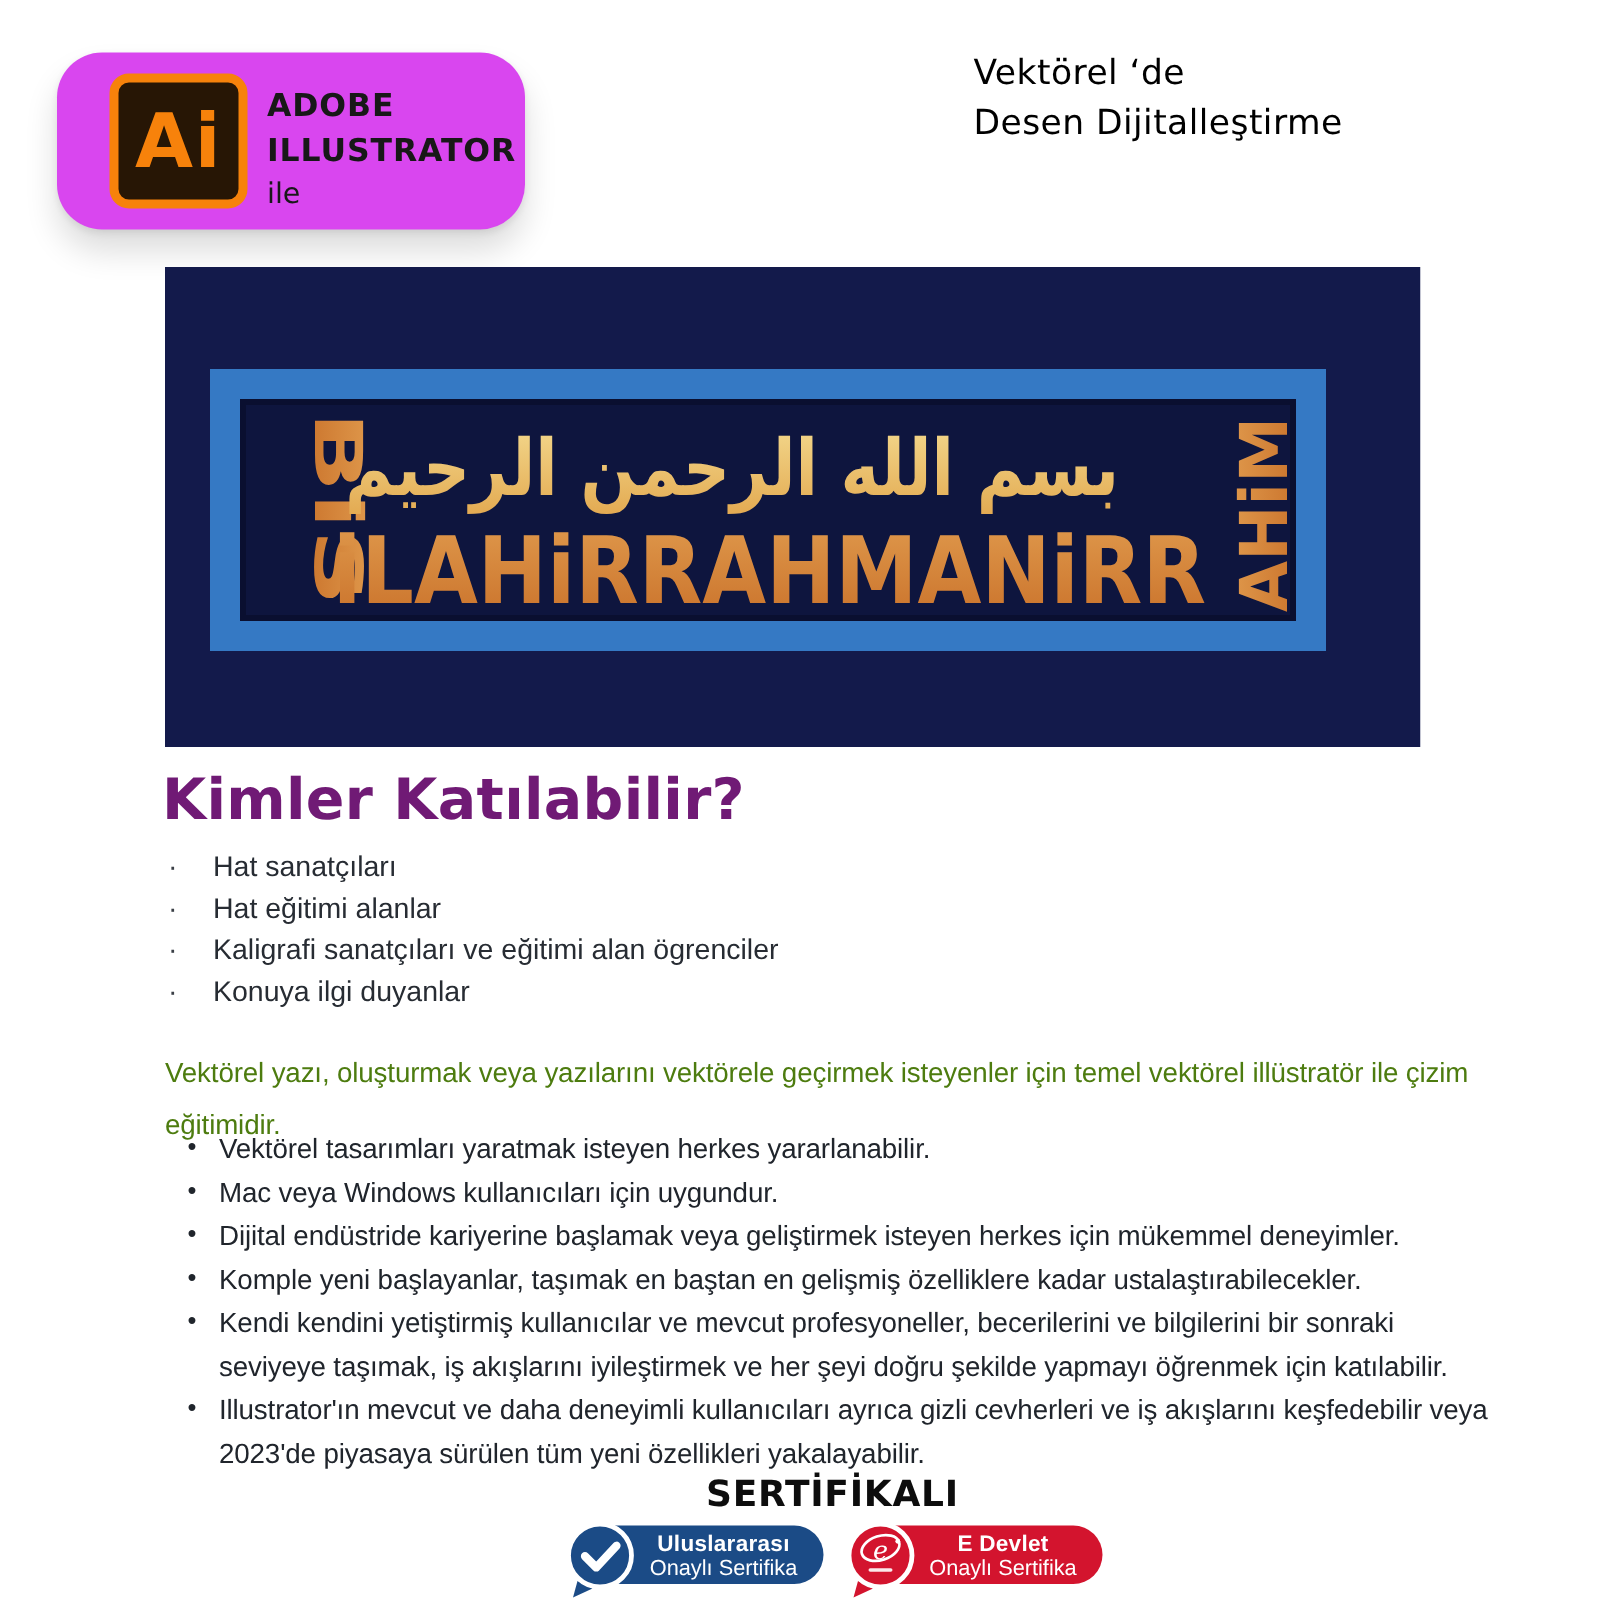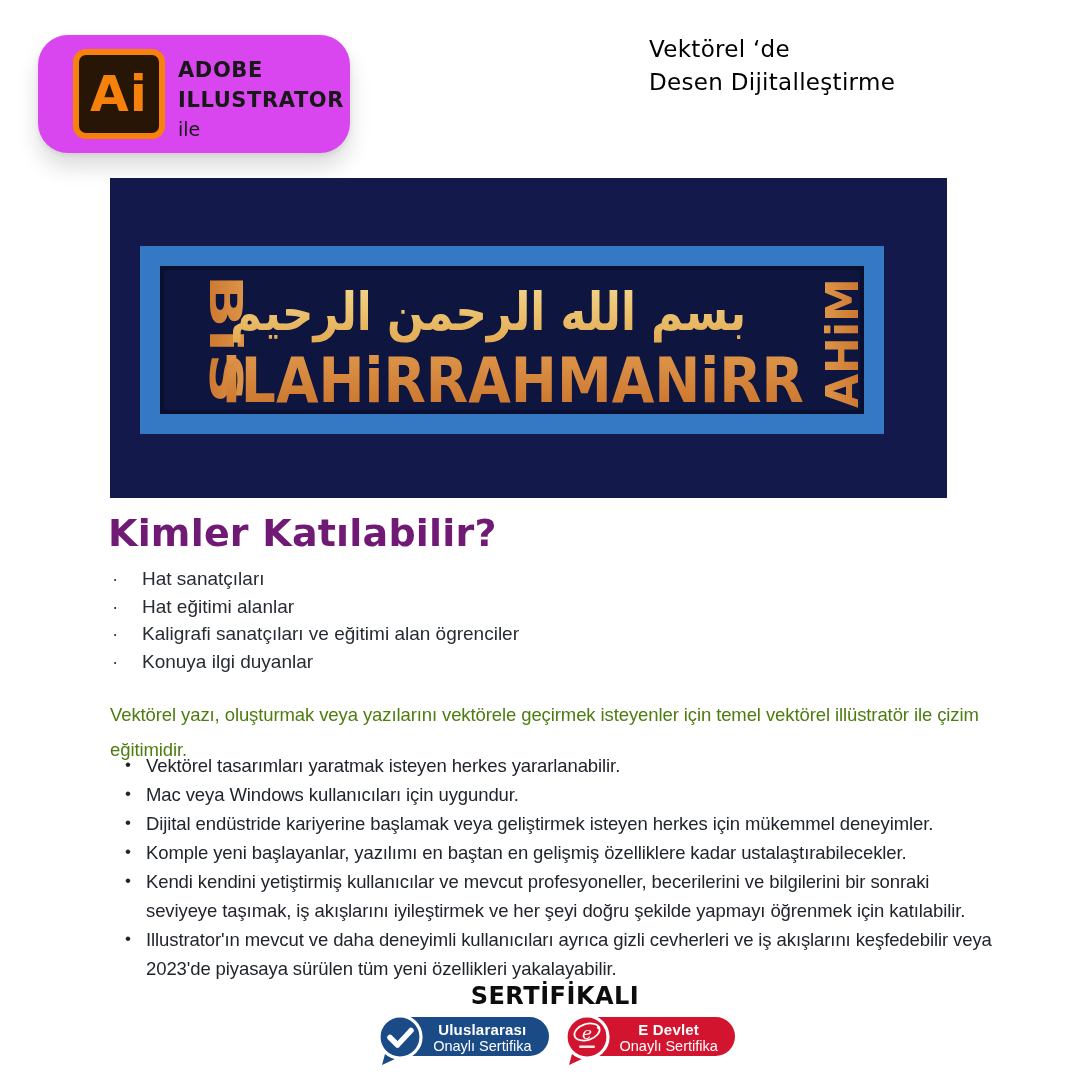--- a/index.html
+++ b/index.html
@@ -138,21 +138,21 @@
   <li><span class="dot">·</span><span>Kaligrafi sanatçıları ve eğitimi alan ögrenciler</span></li>
   <li><span class="dot">·</span><span>Konuya ilgi duyanlar</span></li>
 </ul>
 
 <p class="abs intro">Vektörel yazı, oluşturmak veya yazılarını vektörele geçirmek isteyenler için temel vektörel illüstratör ile çizim eğitimidir.</p>
 
 <ul class="abs benefits">
   <li><span class="dot">•</span><span>Vektörel tasarımları yaratmak isteyen herkes yararlanabilir.</span></li>
   <li><span class="dot">•</span><span>Mac veya Windows kullanıcıları için uygundur.</span></li>
   <li><span class="dot">•</span><span>Dijital endüstride kariyerine başlamak veya geliştirmek isteyen herkes için mükemmel deneyimler.</span></li>
-  <li><span class="dot">•</span><span>Komple yeni başlayanlar, yazılımı en baştan en gelişmiş özelliklere kadar ustalaştırabilecekler.</span></li>
+  <li><span class="dot">•</span><span>Komple yeni başlayanlar, taşımak en baştan en gelişmiş özelliklere kadar ustalaştırabilecekler.</span></li>
   <li><span class="dot">•</span><span>Kendi kendini yetiştirmiş kullanıcılar ve mevcut profesyoneller, becerilerini ve bilgilerini bir sonraki seviyeye taşımak, iş akışlarını iyileştirmek ve her şeyi doğru şekilde yapmayı öğrenmek için katılabilir.</span></li>
   <li><span class="dot">•</span><span>Illustrator'ın mevcut ve daha deneyimli kullanıcıları ayrıca gizli cevherleri ve iş akışlarını keşfedebilir veya 2023'de piyasaya sürülen tüm yeni özellikleri yakalayabilir.</span></li>
 </ul>
 
 <div class="abs cert-heading">SERTİFİKALI</div>
 
 <div class="abs badges">
 
   <div class="badge blue">
     <svg class="bubble" width="52" height="56" viewBox="0 0 52 56">

